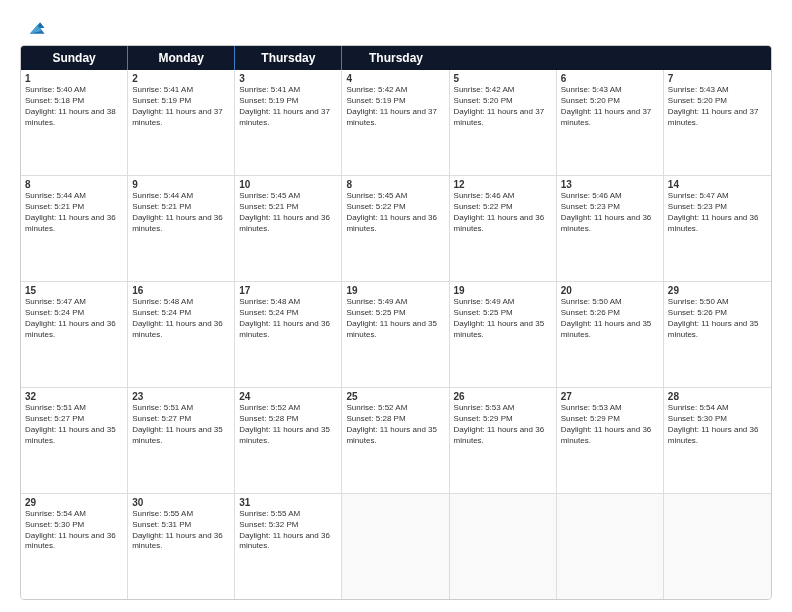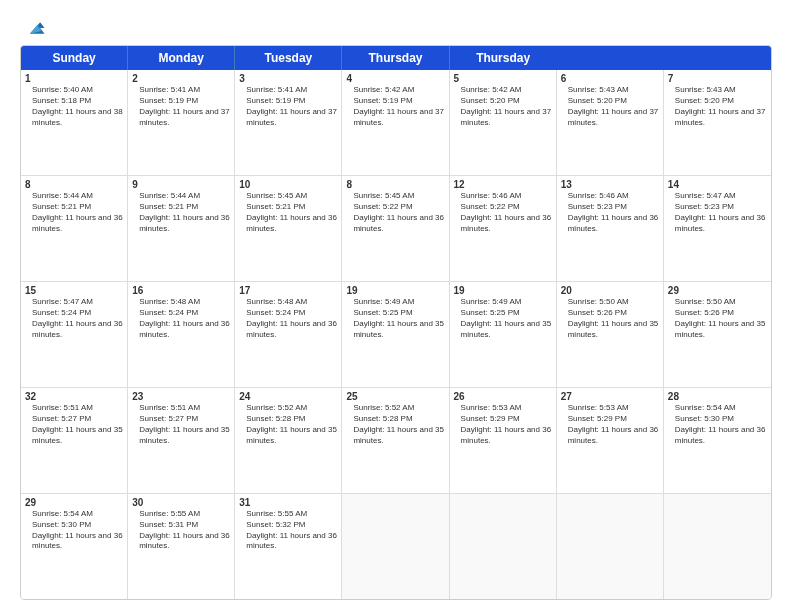--- a/index.html
+++ b/index.html
@@ -52,21 +52,21 @@
       flex: 1;
       border: 1px solid #ccc;
       border-radius: 4px;
       overflow: hidden;
       display: flex;
       flex-direction: column;
     }
     .cal-header {
       display: grid;
       grid-template-columns: repeat(7, 1fr);
-      background: #1d4ed8;
+      background: #0f172a;
     }
     .cal-header-cell {
       color: #fff;
       font-size: 12px;
       font-weight: bold;
       text-align: center;
       padding: 5px 2px;
       border-right: 1px solid #3a7dc5;
     }
     .cal-header-cell:last-child {
@@ -105,21 +105,20 @@
       font-size: 10px;
       font-weight: bold;
       color: #333;
       display: block;
       margin-bottom: 1px;
     }
     .cal-cell .cell-text {
       font-size: 8px;
       line-height: 1.35;
       color: #333;
-      margin-left: 7px;
     }
   </style>
 </head>
 <body>
 
 <div class="page">
   <div class="header">
     <div class="logo">
       <div>
         <div style="font-size:15px;font-weight:bold;color:#333;line-height:1.15;">
@@ -135,21 +134,20 @@
     <div class="title-block">
       <div class="month-title"></div>
       <div class="location-title"></div>
     </div>
   </div>
 
   <div class="calendar">
     <div class="cal-header">
     <div class="cal-header-cell">Sunday</div>
         <div class="cal-header-cell">Monday</div>
-        <div class="cal-header-cell">Tuesday</div>
         <div class="cal-header-cell">Thursday</div>
         <div class="cal-header-cell">Thursday</div>
       </div>
     <div class="cal-body">
     <div class="cal-row">
           <div class="cal-cell">
             <span class="day-num">1</span>
             <div class="cell-text">Sunrise: 5:40 AM<br>Sunset: 5:18 PM<br>Daylight: 11 hours and 38 minutes.</div>
           </div>
           <div class="cal-cell">

